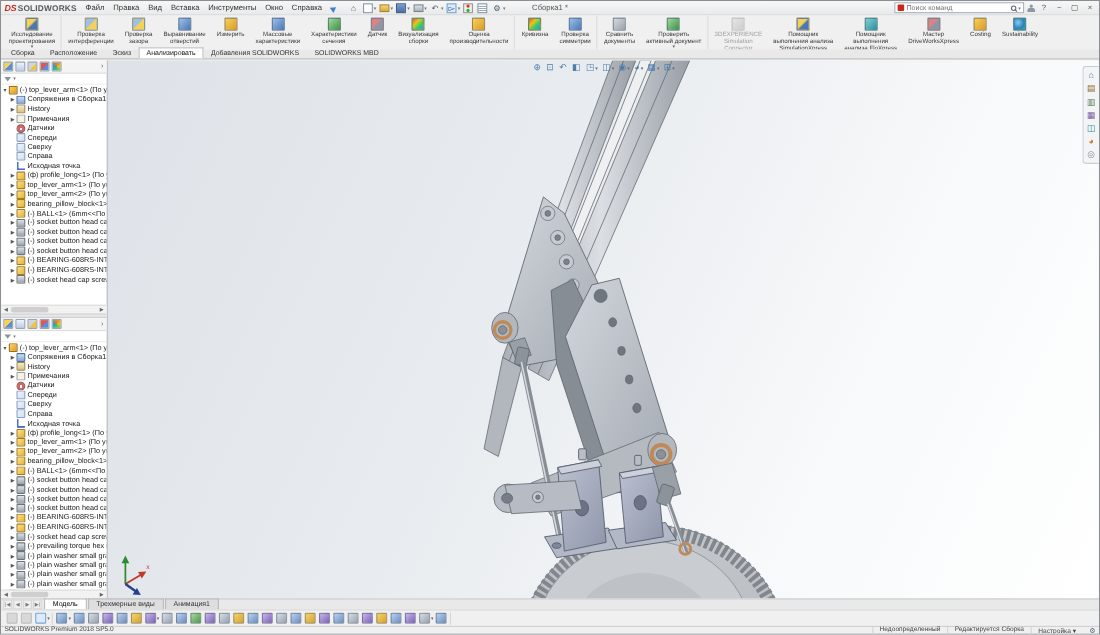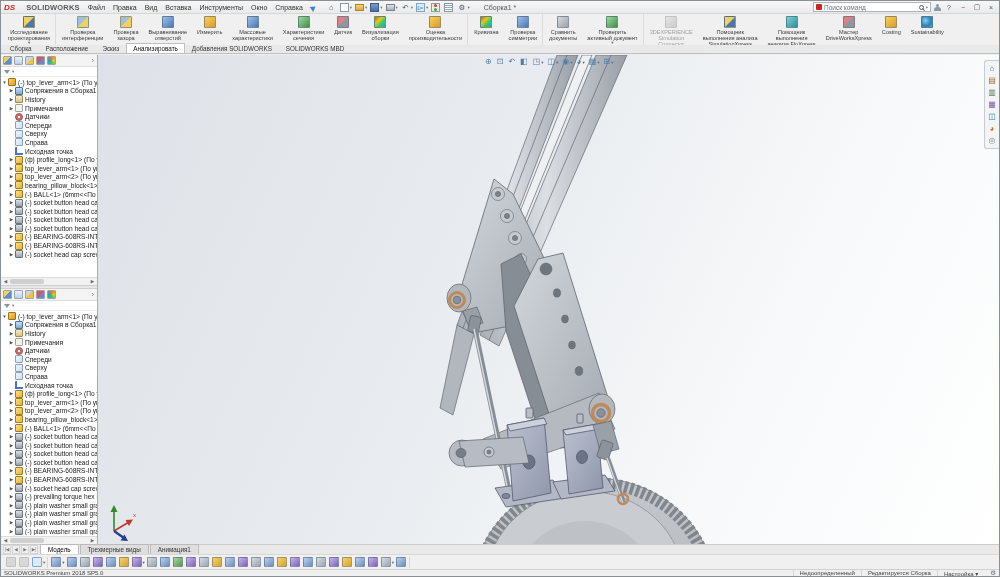--- a/index.html
+++ b/index.html
@@ -3,21 +3,21 @@
 <meta charset="utf-8">
 <style>
   *{box-sizing:border-box;margin:0;padding:0}
   html,body{width:1000px;height:577px;overflow:hidden}
   body{font-family:"Liberation Sans",sans-serif;-webkit-font-smoothing:antialiased}
   .app{position:relative;width:1000px;height:577px;background:#f0f0f0;border:1px solid #8a8f94;overflow:hidden}
 
   
   .titlebar{position:absolute;top:0;left:0;right:0;height:13px;background:linear-gradient(#f7f7f7,#e9eaeb);border-bottom:1px solid #d7d7d7;display:flex;align-items:center;font-size:7px;color:#333}
   .logo{display:flex;align-items:center;margin:0 4px 0 3px;white-space:nowrap}
-  .logo .ds{color:#c8281e;font-weight:bold;font-style:italic;font-size:8px;margin-right:11px}
+  .logo .ds{color:#c8281e;font-weight:bold;font-style:italic;font-size:8px;margin-right:1px}
   .logo .sw{color:#58595b;font-weight:bold;font-size:7.5px;letter-spacing:.2px}
   .menu{display:flex}
   .menu span{padding:0 4px;cursor:default}
   .pin{width:7px;height:7px;margin:0 3px;position:relative}
   .pin::before{content:"";position:absolute;left:1px;top:1px;border-left:5px solid #3d7edb;border-top:3px solid transparent;border-bottom:3px solid transparent;transform:rotate(-35deg)}
   .qat{display:flex;align-items:center;margin-left:6px;gap:1px}
   .qbtn{display:flex;align-items:center;padding:0 1px;height:12px}
   .qico{width:9px;height:9px;display:inline-flex;align-items:center;justify-content:center;font-size:7.5px;color:#4a5a6a;line-height:9px}
   .qdd{font-size:4.5px;color:#777;margin-left:1px}
   .q-new{background:#fff;border:1px solid #8a98a8}

